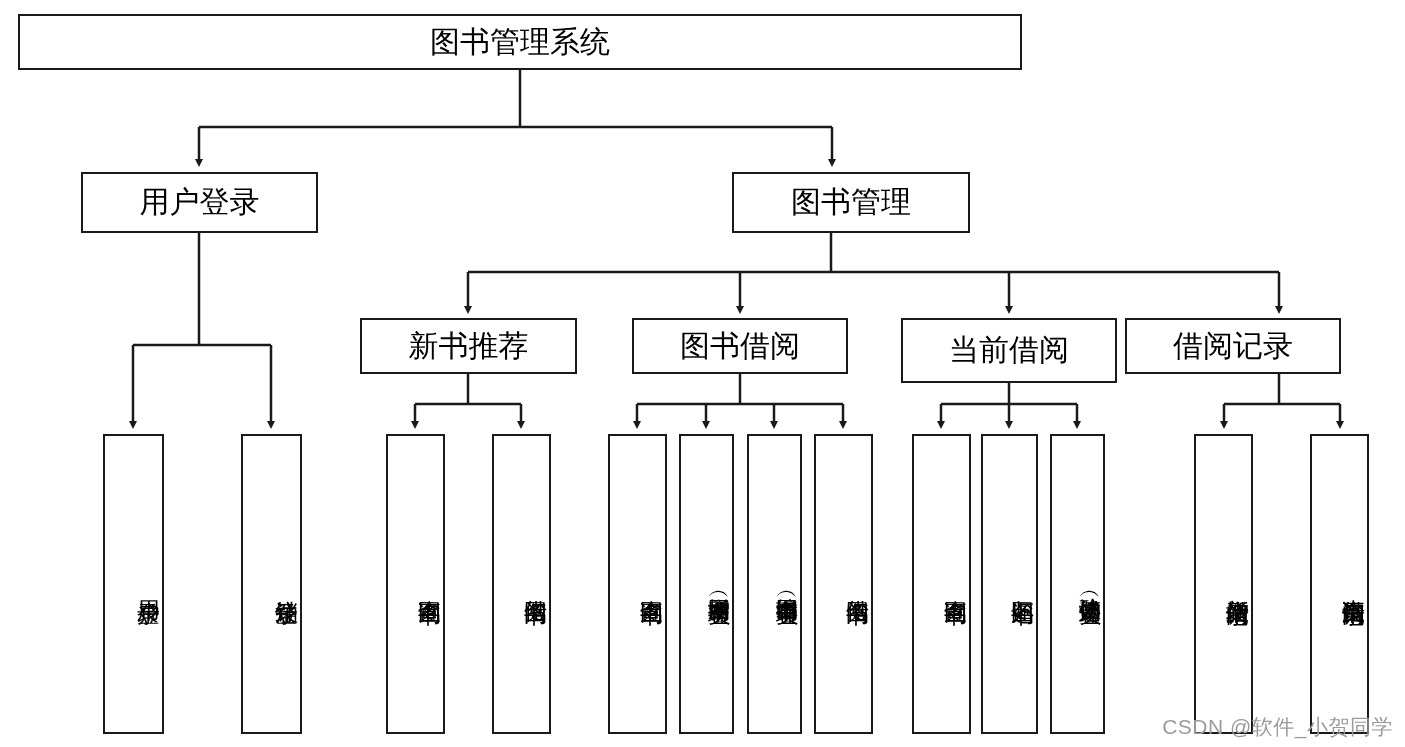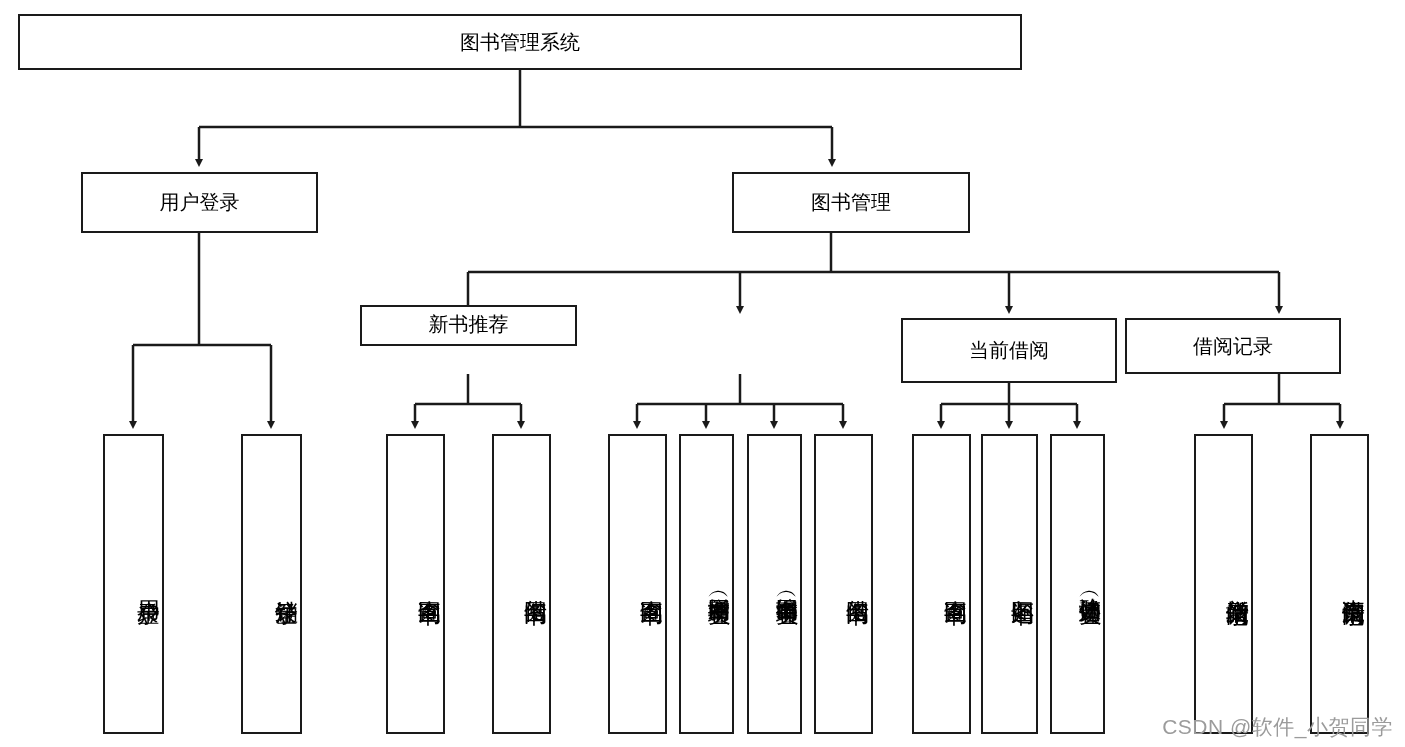--- a/index.html
+++ b/index.html
@@ -32,21 +32,21 @@
     border: 2px solid #1a1a1a;
     background: #ffffff;
     display: flex;
     align-items: center;
     justify-content: center;
     text-align: center;
     line-height: 1.15;
     color: #000;
   }
   .node.h {
-    font-size: 20px;
+    font-size: 30px;
   }
   .node.v {
     font-size: 23px;
     writing-mode: vertical-rl;
     text-orientation: upright;
     letter-spacing: 1px;
     padding: 10px 0;
     align-items: flex-start;
     justify-content: center;
   }
@@ -116,21 +116,22 @@
       <path d="M1224,404 L1224,425" marker-end="url(#arrow)"></path>
       <path d="M1340,404 L1340,425" marker-end="url(#arrow)"></path>
     </g>
   </svg>
 
   <div class="node h" style="left:18px; top:14px; width:1004px; height:56px;">图书管理系统</div>
 
   <div class="node h" style="left:81px; top:172px; width:237px; height:61px;">用户登录</div>
   <div class="node h" style="left:732px; top:172px; width:238px; height:61px;">图书管理</div>
 
-  <div class="node h" style="left:360px; top:305px; width:217px; height:41px;font-family:Liberation Mono, monospace;">新书推荐</div>
+  <div class="node h" style="left:360px; top:318px; width:217px; height:56px;">新书推荐</div>
+  <div class="node h" style="left:632px; top:318px; width:216px; height:56px;">图书借阅</div>
   <div class="node h" style="left:901px; top:318px; width:216px; height:65px;">当前借阅</div>
   <div class="node h" style="left:1125px; top:318px; width:216px; height:56px;">借阅记录</div>
 
   <div class="node v" style="left:103px; top:434px; width:61px; height:300px;">用户登录</div>
   <div class="node v" style="left:241px; top:434px; width:61px; height:300px;">注销登录</div>
 
   <div class="node v" style="left:386px; top:434px; width:59px; height:300px;">查询图书</div>
   <div class="node v" style="left:492px; top:434px; width:59px; height:300px;">借阅图书</div>
 
   <div class="node v" style="left:608px; top:434px; width:59px; height:300px;">查询图书</div>

